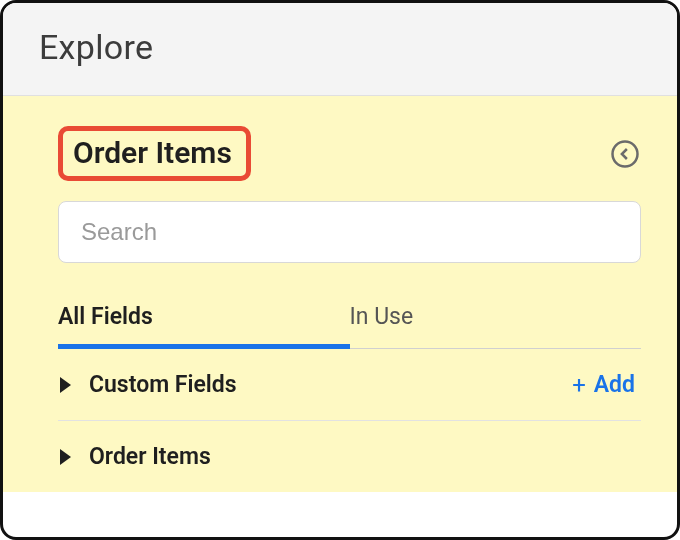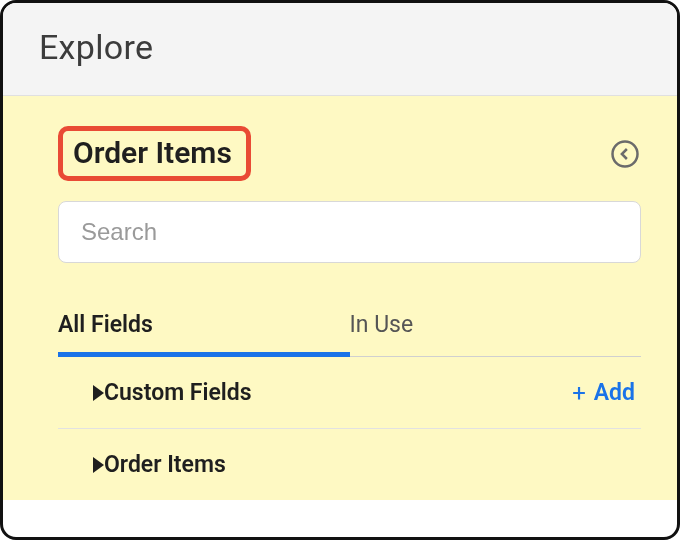--- a/index.html
+++ b/index.html
@@ -60,21 +60,21 @@
       align-items: center;
       justify-content: center;
       color: #6b6b6b;
       cursor: pointer;
     }
     .collapse-btn svg {
       width: 30px;
       height: 30px;
     }
     .search-wrap {
-      margin-bottom: 32px;
+      margin-bottom: 24px;
     }
     .search-input {
       width: 100%;
       height: 62px;
       border: 1px solid #d8d8d8;
       border-radius: 8px;
       padding: 0 22px;
       font-size: 24px;
       color: #333;
       background: #fff;
@@ -113,21 +113,21 @@
       justify-content: space-between;
       padding: 22px 0 22px 2px;
       border-bottom: 1px solid #e2e2e2;
     }
     .section-row:last-child {
       border-bottom: none;
     }
     .section-left {
       display: flex;
       align-items: center;
-      margin-left: 33px;
+      gap: 18px;
     }
     .triangle-icon {
       width: 0;
       height: 0;
       border-top: 8px solid transparent;
       border-bottom: 8px solid transparent;
       border-left: 11px solid #1f1f1f;
       display: inline-block;
     }
     .section-label {

